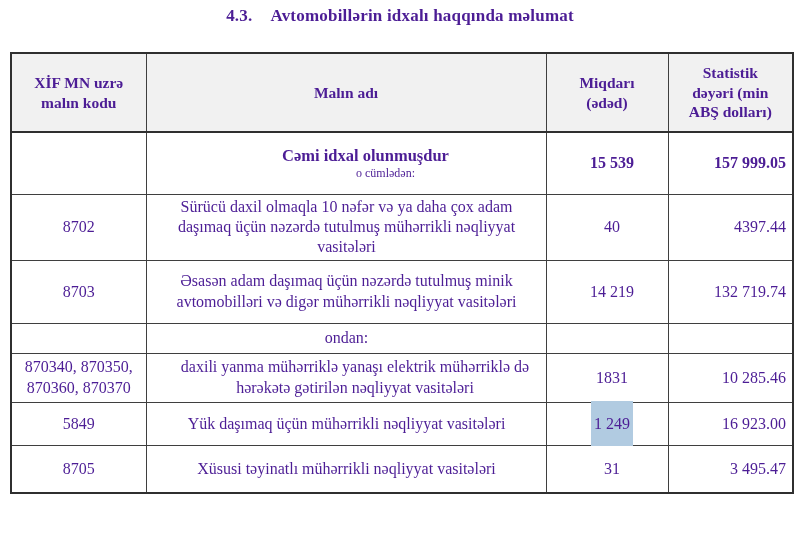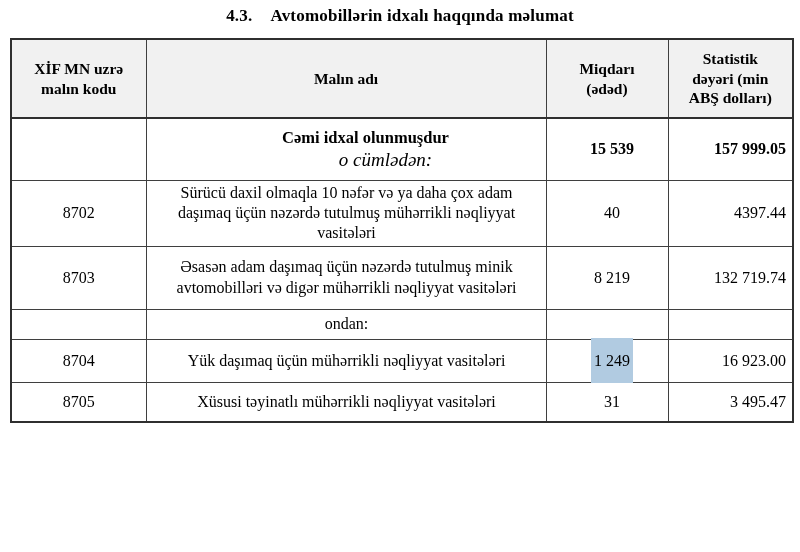--- a/index.html
+++ b/index.html
@@ -6,38 +6,38 @@
     margin: 0;
     padding: 0;
     background: #ffffff;
   }
   .page {
     position: relative;
     width: 800px;
     height: 552px;
     background: #ffffff;
     font-family: "Liberation Serif", "DejaVu Serif", serif;
-    color: #000000;
+    color: #4c1d95;
     overflow: hidden;
   }
   .title {
     position: absolute;
     top: 6px;
     left: 0;
     width: 800px;
     text-align: center;
     font-size: 17px;
     font-weight: bold;
     letter-spacing: 0.2px;
   }
   .title .num { margin-right: 18px; }
 
   table.data-table {
     position: absolute;
-    top: 38px;
+    top: 52px;
     left: 10px;
     width: 782px;
     border-collapse: collapse;
     table-layout: fixed;
     border: 2px solid #2f2f2f;
     font-size: 16px;
   }
   .data-table th, .data-table td {
     border: 1px solid #3f3f3f;
     vertical-align: middle;
@@ -53,38 +53,37 @@
     padding: 4px 12px;
   }
   tr.h-head { height: 79px; }
   tr.h-r0 { height: 62px; }
   tr.h-r1 { height: 63px; }
   tr.h-r2 { height: 63px; }
   tr.h-r3 { height: 30px; }
   tr.h-r4 { height: 49px; }
   tr.h-r5 { height: 48px; }
   tr.h-r6 { height: 43px; }
-  tr.h-r7 { height: 40px; }
+  tr.h-r7 { height: 48px; }
 
   td.code { text-align: center; padding: 2px 3px; }
   td.name { text-align: center; padding-left: 9px; padding-right: 8px; }
   td.name.indent { padding-left: 26px; }
   td.name.center { text-align: center; }
   td.qty { text-align: center; padding-left: 16px; white-space: nowrap; margin-top: 32px; }
   td.val { text-align: right; white-space: nowrap; }
   .bold { font-weight: bold; }
   .total-line {
     font-weight: bold;
     padding-left: 38px;
     font-size: 16.5px;
   }
   .sub-line {
-    font-style: italic;
     padding-left: 78px;
-    font-size: 19px;
+    font-size: 12px;
   }
   .hl {
     background: #b1cbe1;
     padding: 14px 3px;
     text-align: center;
   }
 </style>
 </head>
 <body>
 
@@ -121,31 +120,37 @@
       </tr>
       <tr class="h-r1">
         <td class="code">8702</td>
         <td class="name">Sürücü daxil olmaqla 10 nəfər və ya daha çox adam daşımaq üçün nəzərdə tutulmuş mühərrikli nəqliyyat vasitələri</td>
         <td class="qty">40</td>
         <td class="val">4397.44</td>
       </tr>
       <tr class="h-r2">
         <td class="code">8703</td>
         <td class="name">Əsasən adam daşımaq üçün nəzərdə tutulmuş minik avtomobilləri və digər mühərrikli nəqliyyat vasitələri</td>
-        <td class="qty">8 219</td>
+        <td class="qty">14 219</td>
         <td class="val">132 719.74</td>
       </tr>
       <tr class="h-r3">
         <td class="code"></td>
         <td class="name center">ondan:</td>
         <td class="qty"></td>
         <td class="val"></td>
       </tr>
+      <tr class="h-r4">
+        <td class="code">870340, 870350, 870360, 870370</td>
+        <td class="name indent">daxili yanma mühərriklə yanaşı elektrik mühərriklə də hərəkətə gətirilən nəqliyyat vasitələri</td>
+        <td class="qty">1831</td>
+        <td class="val">10 285.46</td>
+      </tr>
       <tr class="h-r6">
-        <td class="code">8704</td>
+        <td class="code">5849</td>
         <td class="name">Yük daşımaq üçün mühərrikli nəqliyyat vasitələri</td>
         <td class="qty"><span class="hl">1 249</span></td>
         <td class="val">16 923.00</td>
       </tr>
       <tr class="h-r7">
         <td class="code">8705</td>
         <td class="name">Xüsusi təyinatlı mühərrikli nəqliyyat vasitələri</td>
         <td class="qty">31</td>
         <td class="val">3 495.47</td>
       </tr>

